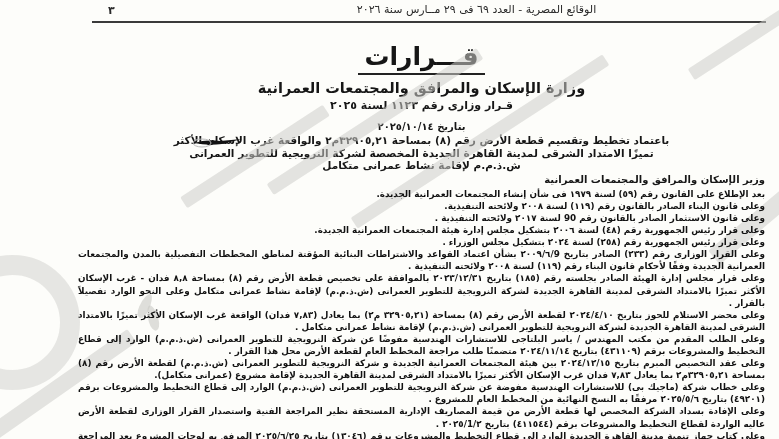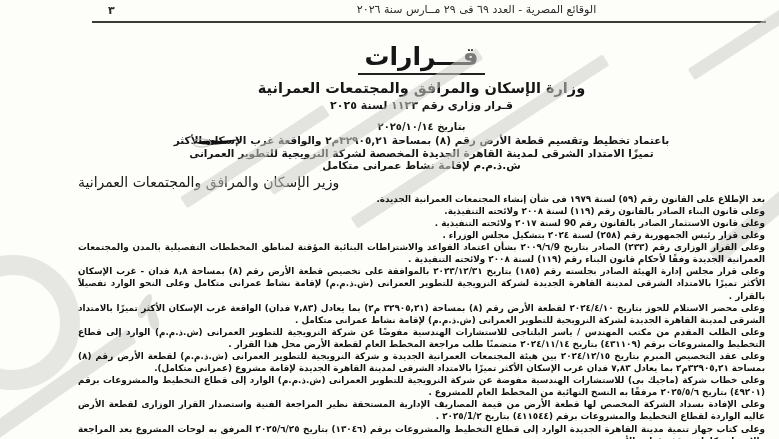--- a/index.html
+++ b/index.html
@@ -41,21 +41,21 @@
   }
   .ministry{
     text-align:center;font-size:14.5px;font-weight:bold;
     margin:5px 0 0 0;letter-spacing:.2px;
   }
   .decree-no{text-align:center;font-size:11px;font-weight:bold;margin-top:3px;}
   .decree-date{text-align:center;font-size:10px;font-weight:bold;margin-top:9px;}
   .subject{margin:2px 0 0 0;text-align:center;}
   .subject div{font-size:10.5px;font-weight:bold;line-height:12.5px;}
   .minister{
-    text-align:left;font-size:14px;font-weight:normal;
+    text-align:right;font-size:10px;font-weight:bold;
     margin:2px 0 3px 0;letter-spacing:.2px;
   }
   
   .body{position:relative;z-index:3;}
   .body p{
     margin:0;
     font-size:8.8px;font-weight:bold;
     line-height:12.1px;
     text-align:justify;
     text-align-last:right;
@@ -113,20 +113,21 @@
       <div>تميزًا الامتداد الشرقى لمدينة القاهرة الجديدة المخصصة لشركة النرويجية للتطوير العمرانى</div>
       <div>ش.ذ.م.م لإقامة نشاط عمرانى متكامل</div>
     </div>
 
     <h2 class="minister">وزير الإسكان والمرافق والمجتمعات العمرانية</h2>
 
     <div class="body">
       <p>بعد الإطلاع على القانون رقم (٥٩) لسنة ١٩٧٩ فى شأن إنشاء المجتمعات العمرانية الجديدة.</p>
       <p>وعلى قانون البناء الصادر بالقانون رقم (١١٩) لسنة ٢٠٠٨ ولائحته التنفيذية.</p>
       <p>وعلى قانون الاستثمار الصادر بالقانون رقم 90 لسنة ٢٠١٧ ولائحته التنفيذية .</p>
+      <p>وعلى قرار رئيس الجمهورية رقم (٤٨) لسنة ٢٠٠٦ بتشكيل مجلس إدارة هيئة المجتمعات العمرانية الجديدة.</p>
       <p>وعلى قرار رئيس الجمهورية رقم (٢٥٨) لسنة ٢٠٢٤ بتشكيل مجلس الوزراء .</p>
       <p>وعلى القرار الوزارى رقم (٢٣٣) الصادر بتاريخ ٢٠٠٩/٦/9 بشأن اعتماد القواعد والاشتراطات البنائية المؤقتة لمناطق المخططات التفصيلية بالمدن والمجتمعات العمرانية الجديدة وفقًا لأحكام قانون البناء رقم (١١٩) لسنة ٢٠٠٨ ولائحته التنفيذية .</p>
       <p>وعلى قرار مجلس إدارة الهيئة الصادر بجلسته رقم (١٨٥) بتاريخ ٢٠٢٣/١٢/٣١ بالموافقة على تخصيص قطعة الأرض رقم (٨) بمساحة ٨,٨ فدان - غرب الإسكان الأكثر تميزًا بالامتداد الشرقى لمدينة القاهرة الجديدة لشركة النرويجية للتطوير العمرانى (ش.ذ.م.م) لإقامة نشاط عمرانى متكامل وعلى النحو الوارد تفصيلاً بالقرار .</p>
       <p>وعلى محضر الاستلام للحوز بتاريخ ٢٠٢٤/٤/١٠ لقطعة الأرض رقم (٨) بمساحة (٣٢٩٠٥,٢١ م٢) بما يعادل (٧,٨٣ فدان) الواقعة غرب الإسكان الأكثر تميزًا بالامتداد الشرقى لمدينة القاهرة الجديدة لشركة النرويجية للتطوير العمرانى (ش.ذ.م.م) لإقامة نشاط عمرانى متكامل .</p>
       <p>وعلى الطلب المقدم من مكتب المهندس / ياسر البلتاجى للاستشارات الهندسية مفوضًا عن شركة النرويجية للتطوير العمرانى (ش.ذ.م.م) الوارد إلى قطاع التخطيط والمشروعات برقم (٤٣١١٠٩) بتاريخ ٢٠٢٤/١١/١٤ متضمنًا طلب مراجعة المخطط العام لقطعة الأرض محل هذا القرار .</p>
       <p>وعلى عقد التخصيص المبرم بتاريخ ٢٠٢٤/١٢/١٥ بين هيئة المجتمعات العمرانية الجديدة و شركة النرويجية للتطوير العمرانى (ش.ذ.م.م) لقطعة الأرض رقم (٨) بمساحة ٣٢٩٠٥,٢١م٢ بما يعادل ٧,٨٣ فدان غرب الإسكان الأكثر تميزًا بالامتداد الشرقى لمدينة القاهرة الجديدة لإقامة مشروع (عمرانى متكامل).</p>
       <p>وعلى خطاب شركة (ماجيك بى) للاستشارات الهندسية مفوضة عن شركة النرويجية للتطوير العمرانى (ش.ذ.م.م) الوارد إلى قطاع التخطيط والمشروعات برقم (٤٩٢٠١) بتاريخ ٢٠٢٥/٥/٦ مرفقًا به النسخ النهائية من المخطط العام للمشروع .</p>
       <p>وعلى الإفادة بسداد الشركة المخصص لها قطعة الأرض من قيمة المصاريف الإدارية المستحقة نظير المراجعة الفنية واستصدار القرار الوزارى لقطعة الأرض عاليه الواردة لقطاع التخطيط والمشروعات برقم (٤١١٥٤٤) بتاريخ ٢٠٢٥/1/٢ .</p>
       <p>وعلى كتاب جهاز تنمية مدينة القاهرة الجديدة الوارد إلى قطاع التخطيط والمشروعات برقم (١٣٠٤٦) بتاريخ ٢٠٢٥/٦/٢٥ المرفق به لوحات المشروع بعد المراجعة والاعتماد وكامل موقف قطعة الأرض .</p>
       <p>وعلى البرنامج الزمنى لتنفيذ مكونات المشروع المعتمد بتاريخ ٢٠٢٥/٣/٥.</p>

